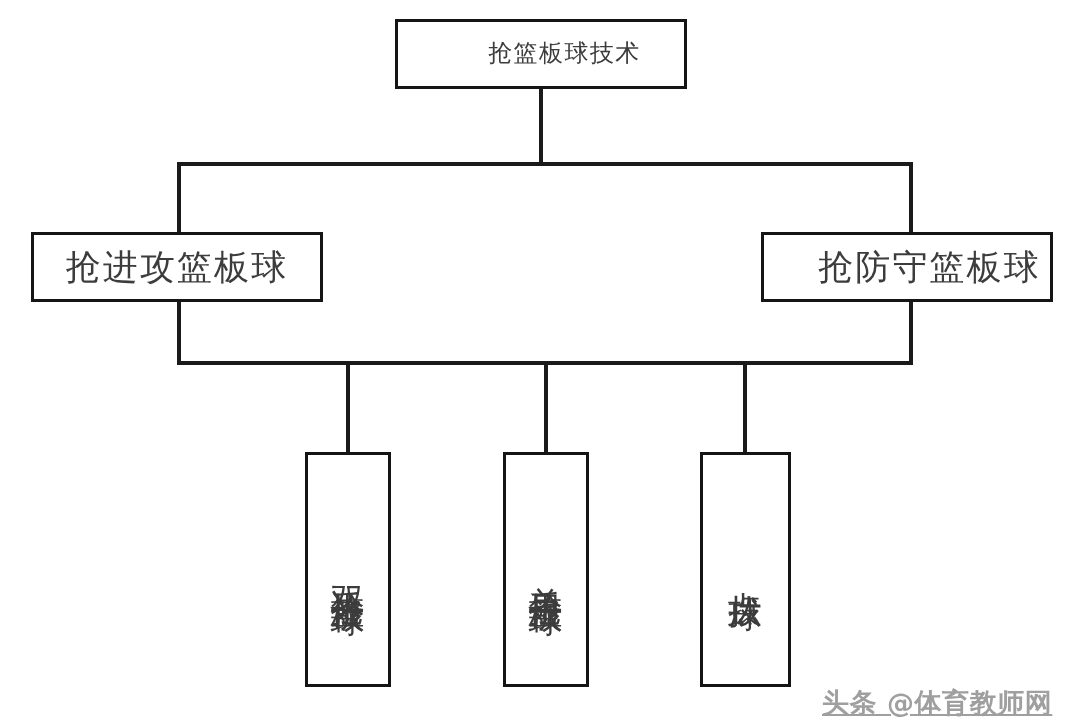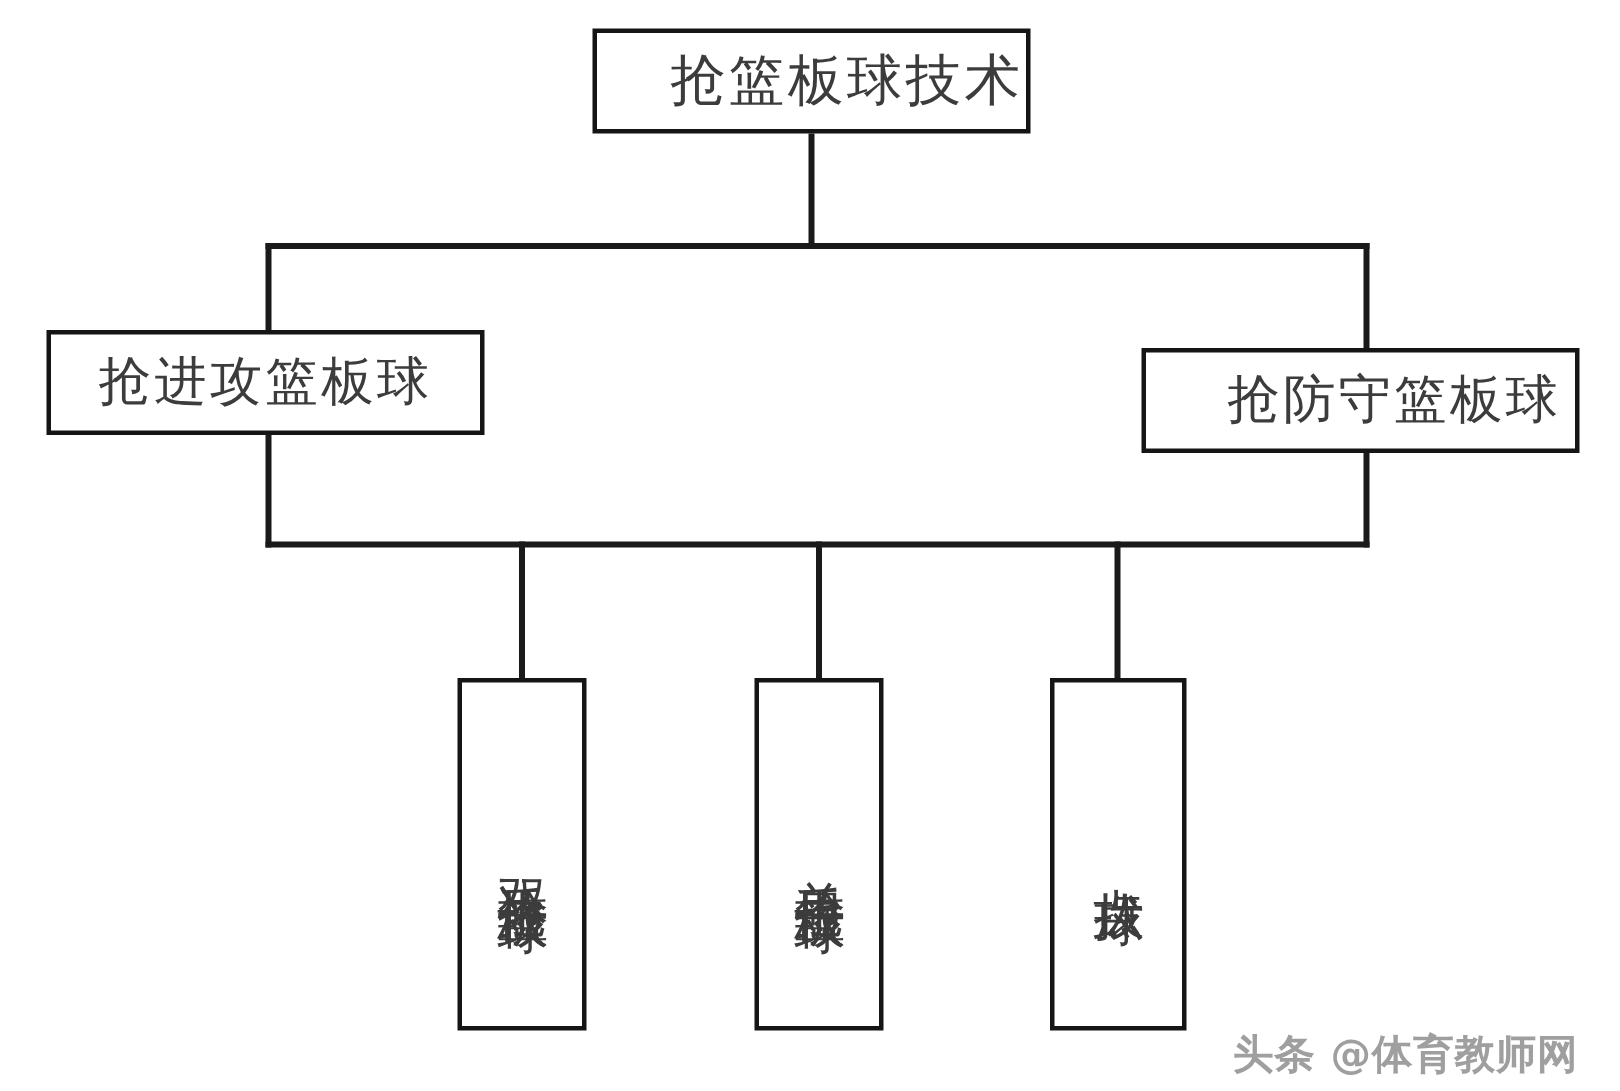--- a/index.html
+++ b/index.html
@@ -36,24 +36,24 @@
   }
   .node-label {
     color: #3c3c3c;
     letter-spacing: 0.06em;
     white-space: nowrap;
     line-height: 1.05;
   }
 
   
   #node-root { left: 395px; top: 19px; width: 292px; height: 70px; }
-  #node-root .node-label { font-size: 37px; margin-left: 47px; }
+  #node-root .node-label { font-size: 24px; margin-left: 47px; }
 
   
-  #node-offense { left: 31px; top: 220px; width: 292px; height: 70px; }
+  #node-offense { left: 31px; top: 232px; width: 292px; height: 70px; }
   #node-defense { left: 761px; top: 232px; width: 292px; height: 70px; padding-left: 45px; }
   #node-offense .node-label,
   #node-defense .node-label { font-size: 35px; }
 
   
   .node-vertical { align-items: center; justify-content: center; }
   .node-vertical .node-label {
     writing-mode: vertical-rl;
     text-orientation: upright;
     font-size: 34px;
@@ -71,20 +71,21 @@
     left: 822px;
     top: 685px;
     font-family: "DejaVu Sans", "Liberation Sans", sans-serif;
     font-size: 27px;
     font-weight: bold;
     color: #8f8f8f;
     opacity: 0.85;
     letter-spacing: 0.02em;
     white-space: nowrap;
     z-index: 8;
+    text-decoration: underline;
   }
 </style>
 </head>
 <body>
 
 <div id="canvas">
 
   <div class="line" style="left:539px; top:88px; width:4px; height:78px;"></div>
 
   <div class="line" style="left:177px; top:162px; width:736px; height:4px;"></div>

